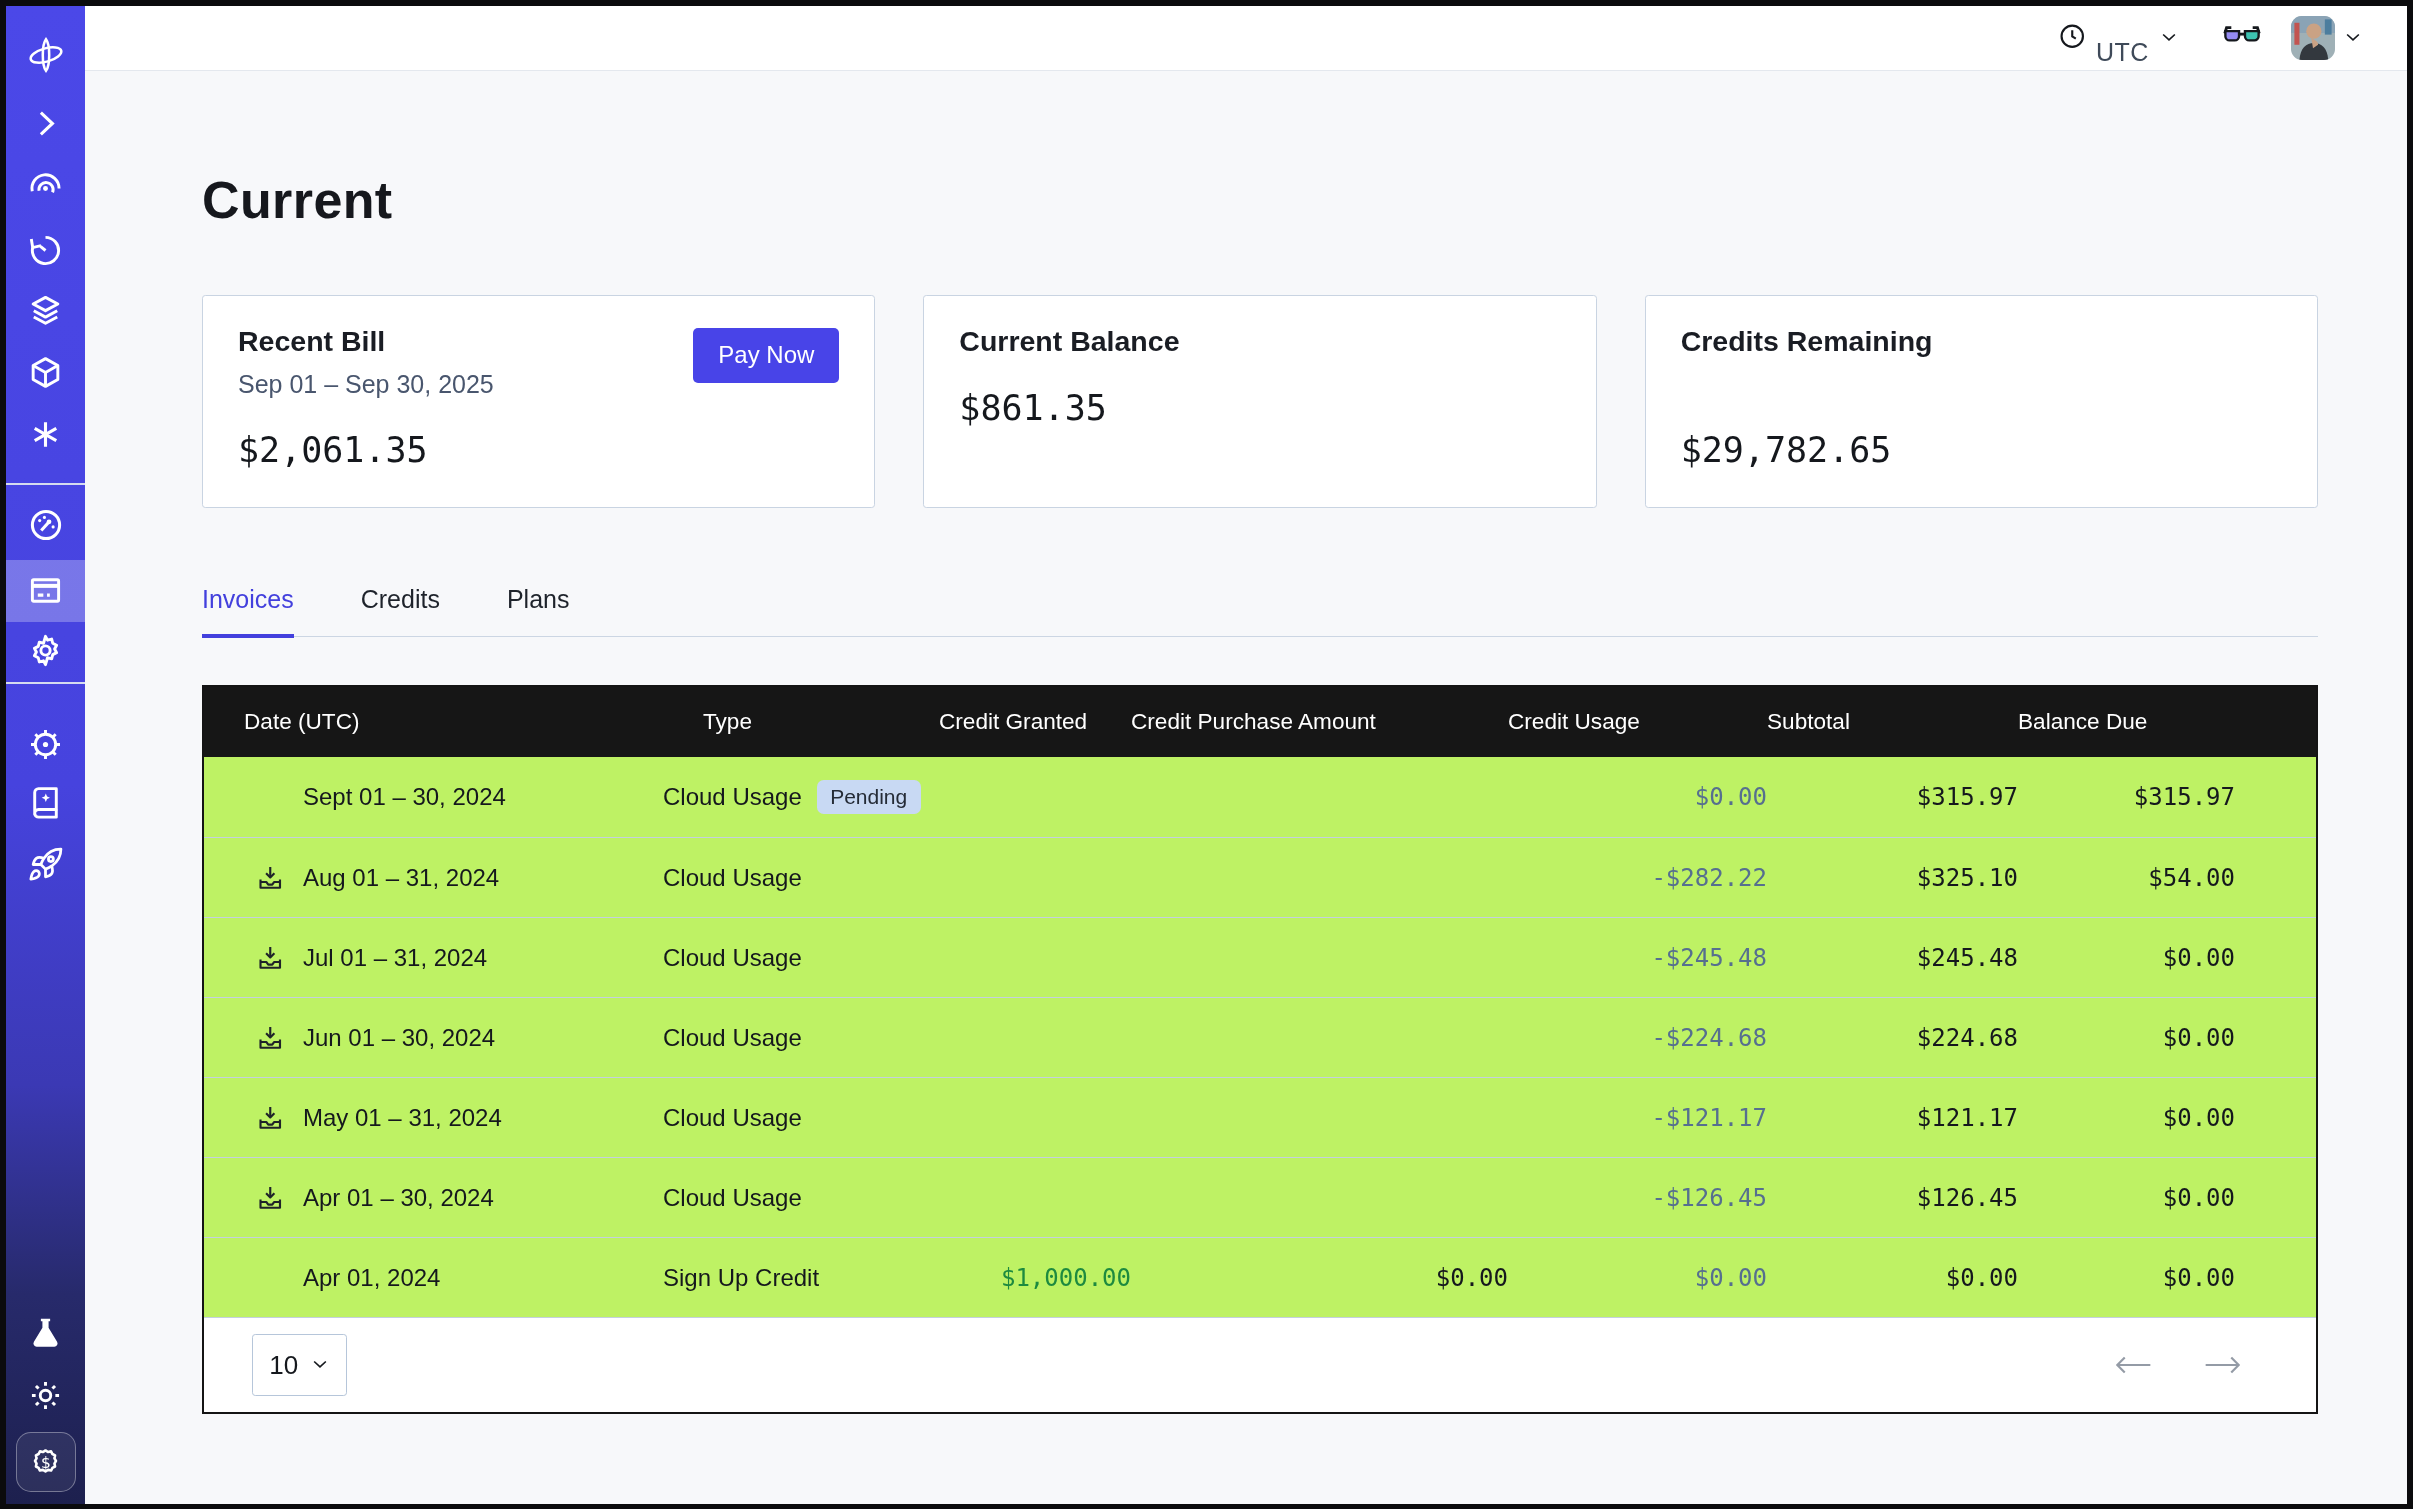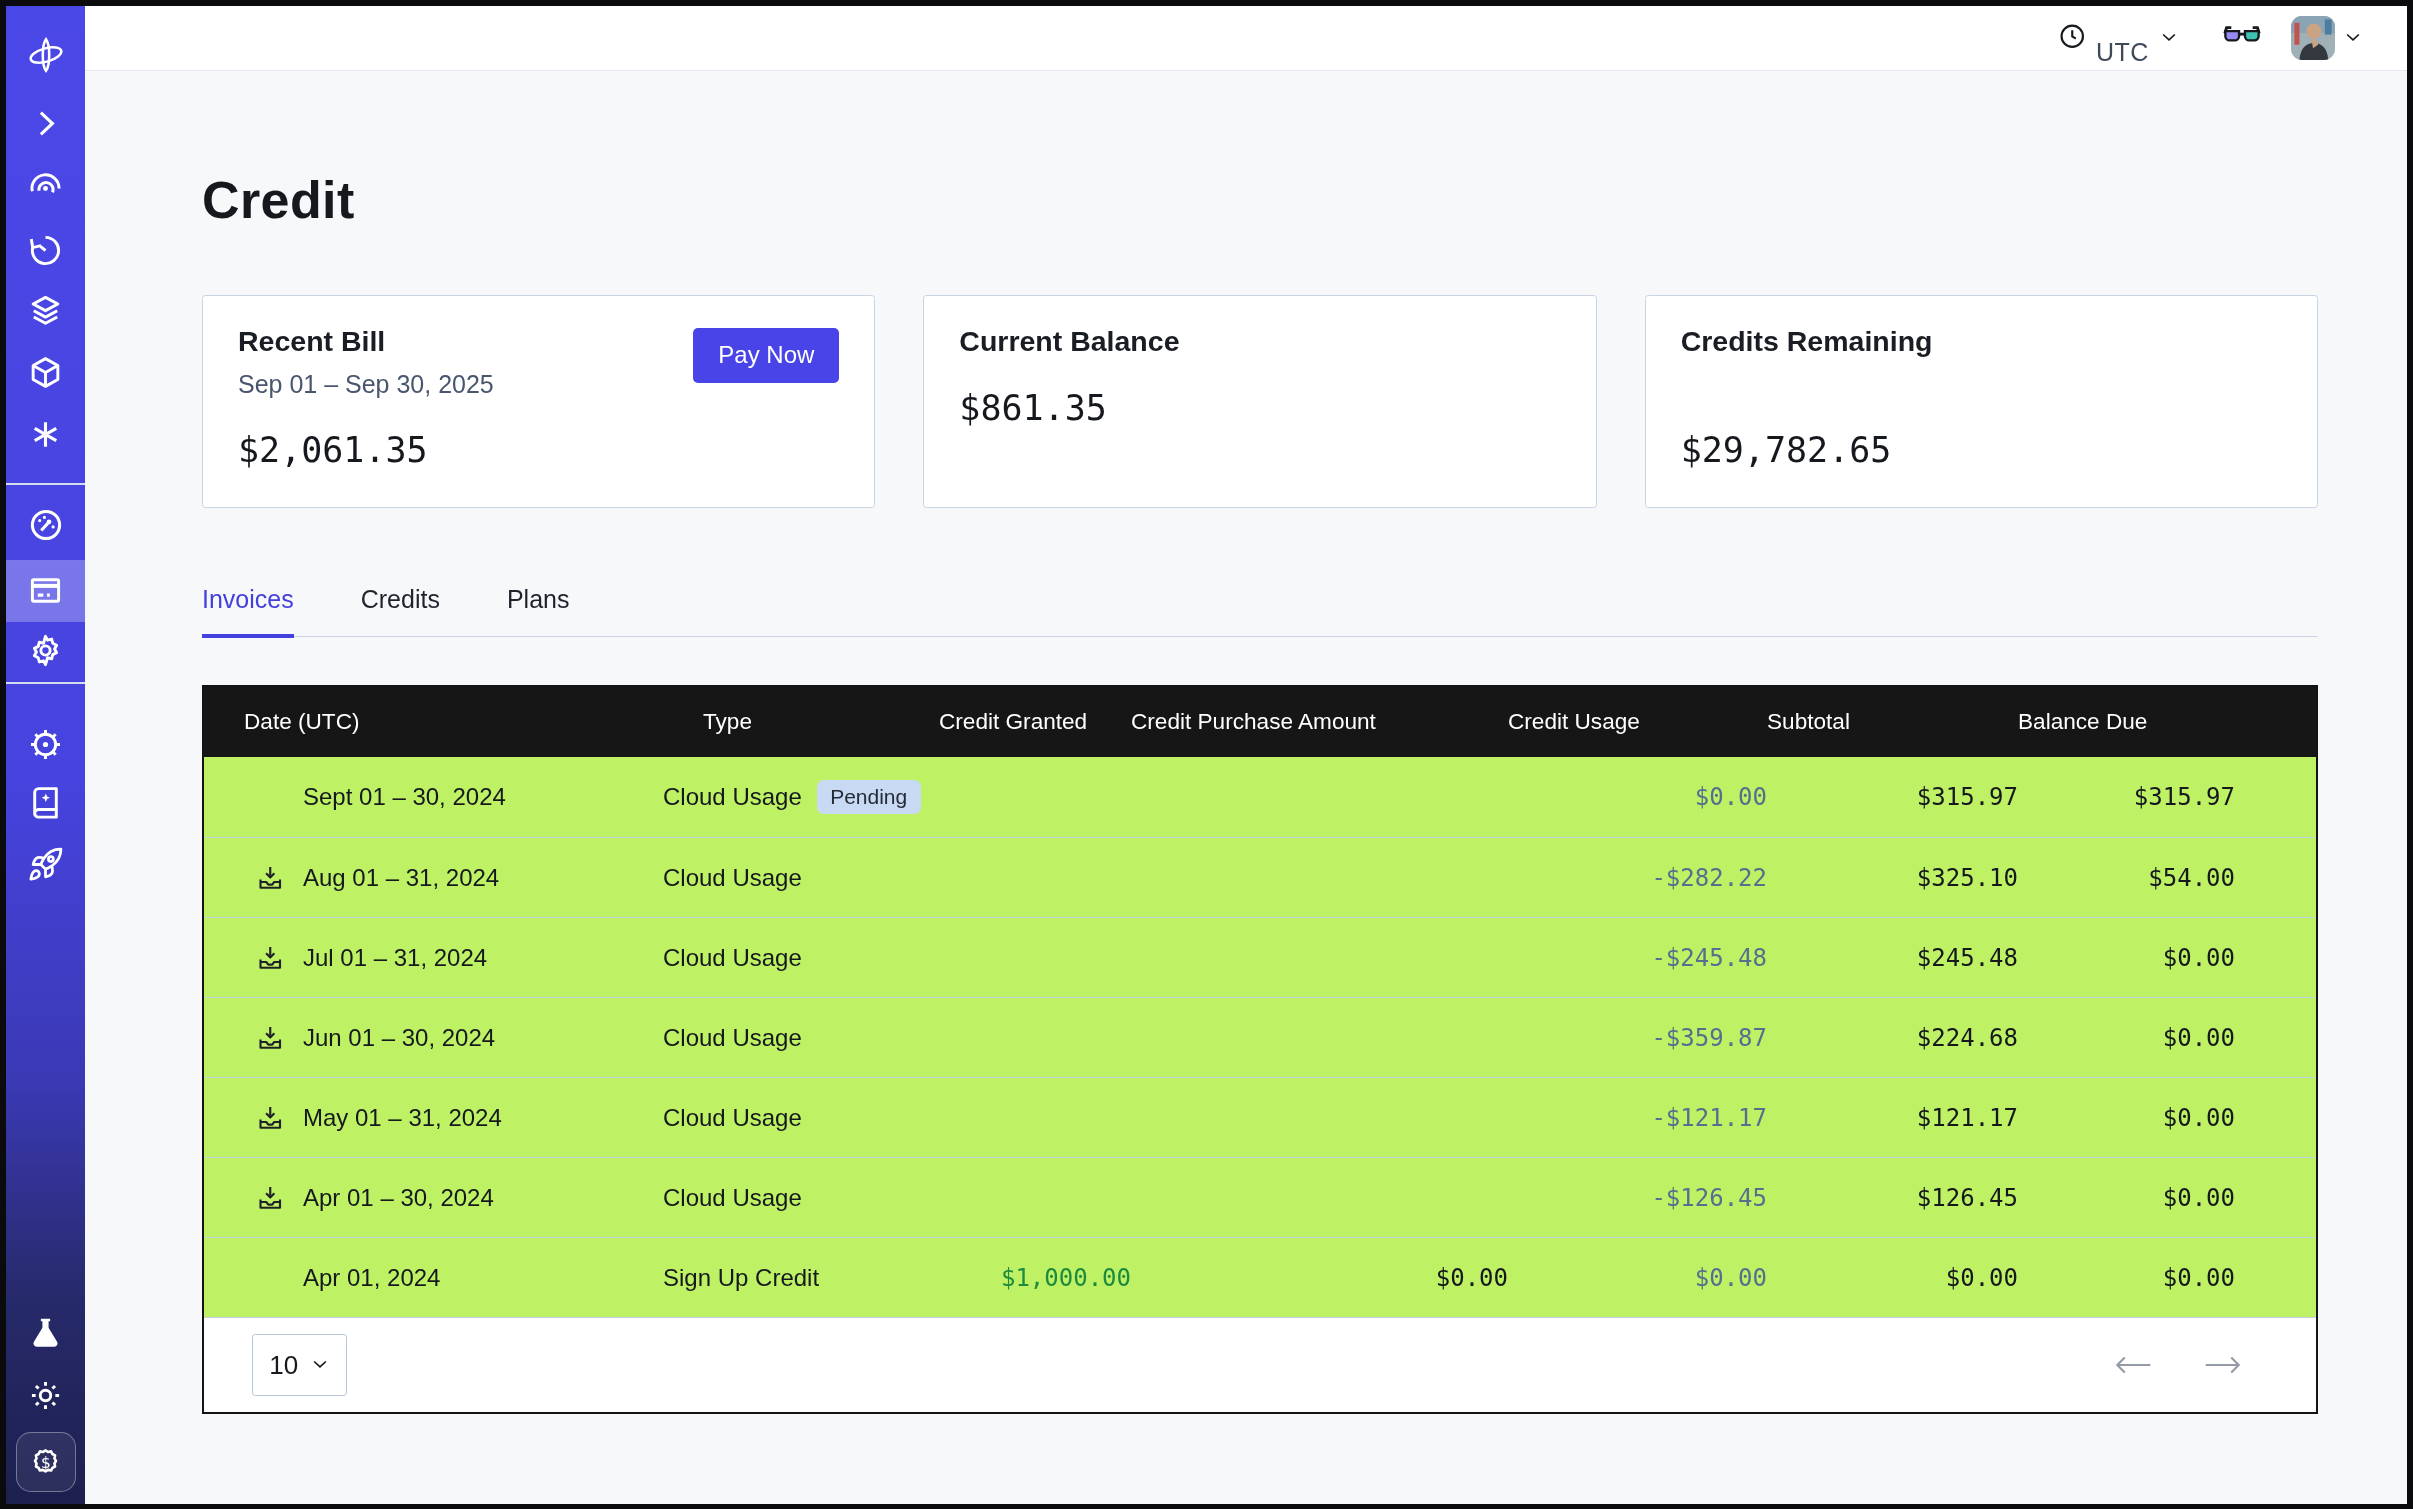--- a/index.html
+++ b/index.html
@@ -277,21 +277,21 @@
         </svg>
       </span>
       <span>
         <svg width="20" height="20" viewBox="0 0 24 24" fill="none" stroke="#15181d" stroke-width="2">
             <path d="M5 9l7 6.5L19 9"></path>
           </svg>
       </span>
     </header>
 
     <main class="main">
-      <h1 class="page-title">Credit</h1>
+      <h1 class="page-title">Current</h1>
 
       <section class="cards">
         <div class="card">
           <div class="card-title">Recent Bill</div>
           <div class="card-sub">Sep 01 – Sep 30, 2025</div>
           <div class="card-amount">$2,061.35</div>
           <button class="pay-btn">Pay Now</button>
         </div>
         <div class="card">
           <div class="card-title">Current Balance</div>
@@ -402,21 +402,21 @@
         </svg>
       </span>
       <span>Jun 01 – 30, 2024</span>
     </div>
     <div class="td c-type">
       <span>Cloud Usage</span>
 
     </div>
     <div class="td num"></div>
     <div class="td num"></div>
-    <div class="td num usage">-$359.87</div>
+    <div class="td num usage">-$224.68</div>
     <div class="td num">$224.68</div>
     <div class="td num c-balance">$0.00</div>
   </div>
 
   <div class="tr">
     <div class="td c-date">
       <span class="dl">
         <svg width="28.5" height="28.5" viewBox="0 0 24 24" fill="none" stroke="#1f2329" stroke-width="1.8" stroke-linejoin="round">
           <path d="M12 2.5V11"></path>
                     <path d="M8.5 7.8L12 11.3l3.5-3.5"></path>

